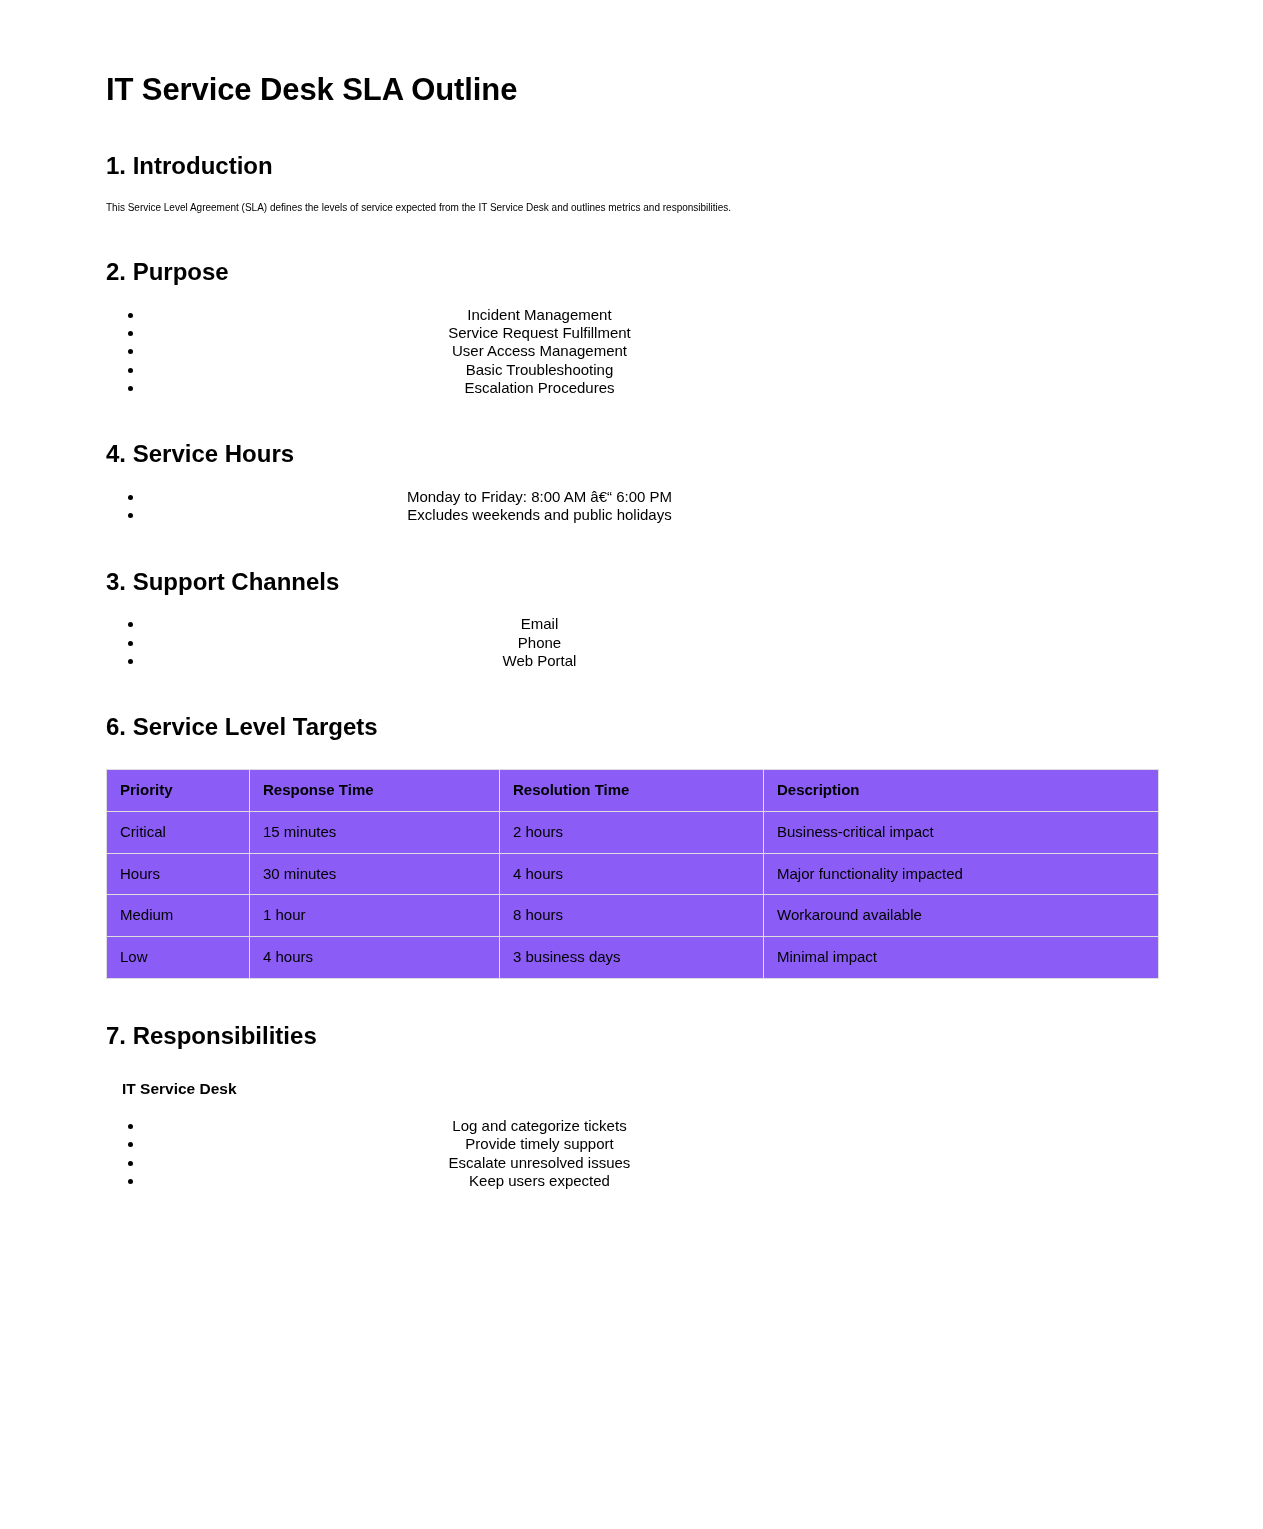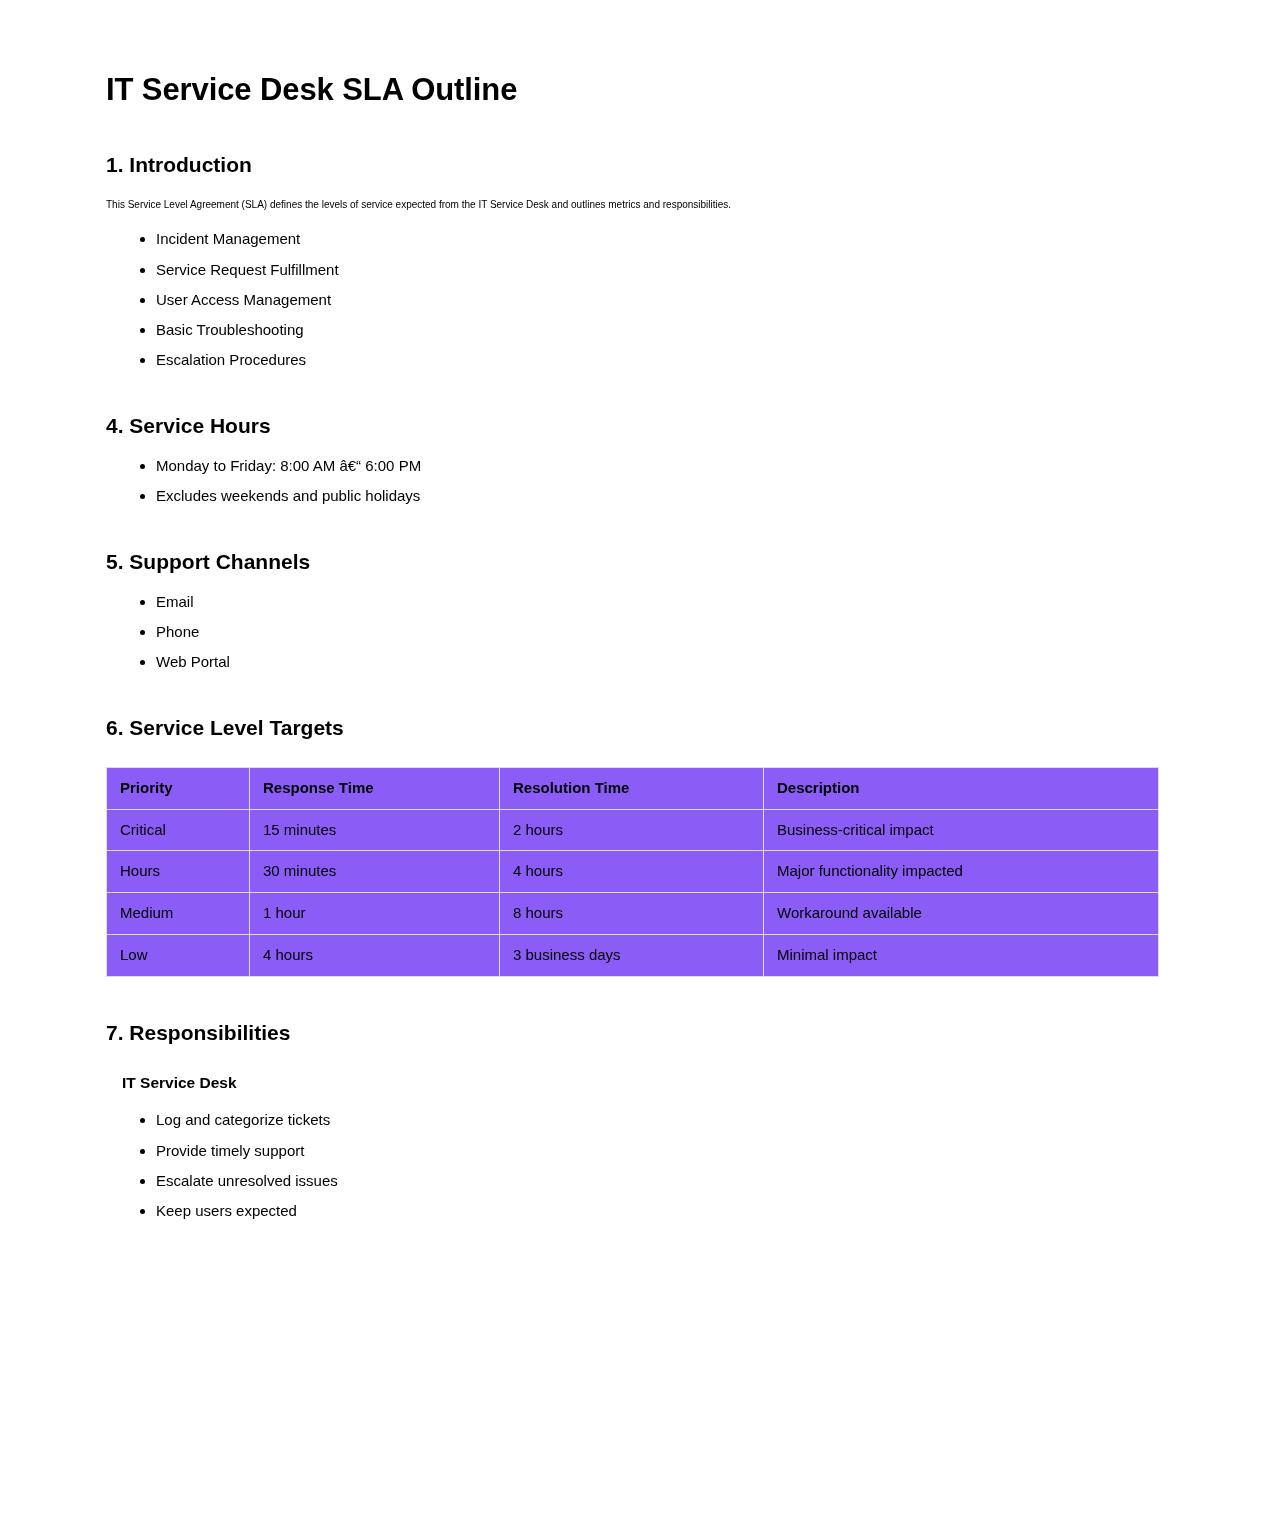--- a/index.html
+++ b/index.html
@@ -37,21 +37,21 @@
 
   h1.doc-title {
     font-size: 31px;
     line-height: 1.18;
     font-weight: bold;
     margin: 0 0 0 0;
     padding: 0;
     letter-spacing: -0.1px;
   }
   h2.section-title {
-    font-size: 21px;
+    font-size: 24px;
     line-height: 1.2;
     font-weight: bold;
     margin: 43px 0 0 0;
     padding: 0;
   }
   h3.sub-title {
     font-size: 15.5px;
     line-height: 1.2;
     font-weight: bold;
     margin: 29px 0 0 16px;
@@ -64,22 +64,23 @@
     padding: 0;
   }
   ul.bullets, ol.numbers {
     font-size: 15px;
     line-height: 1.22;
     margin: 19px 0 0 0;
     padding-left: 38px;
   }
   ul.bullets { list-style-type: disc; }
   ul.bullets li, ol.numbers li {
-    margin: 12px;
+    margin: 0;
     padding: 0;
+    text-align: center;
   }
 
   table.sla-table {
     border-collapse: collapse;
     width: 1052px;
     margin-top: 27px;
     font-size: 15px;
     table-layout: fixed;
   }
   table.sla-table th,
@@ -104,36 +105,37 @@
 
 <div class="page">
   <div class="doc-clip">
     <div class="doc">
 
       <h1 class="doc-title">IT Service Desk SLA Outline</h1>
 
       <h2 class="section-title">1. Introduction</h2>
       <p class="para">This Service Level Agreement (SLA) defines the levels of service expected from the IT Service Desk and outlines metrics and responsibilities.</p>
 
+      <h2 class="section-title">2. Purpose</h2>
 
       <ul class="bullets">
         <li>Incident Management</li>
         <li>Service Request Fulfillment</li>
         <li>User Access Management</li>
         <li>Basic Troubleshooting</li>
         <li>Escalation Procedures</li>
       </ul>
 
       <h2 class="section-title">4. Service Hours</h2>
       <ul class="bullets">
         <li>Monday to Friday: 8:00 AM â€“ 6:00 PM</li>
         <li>Excludes weekends and public holidays</li>
       </ul>
 
-      <h2 class="section-title">5. Support Channels</h2>
+      <h2 class="section-title">3. Support Channels</h2>
       <ul class="bullets">
         <li>Email</li>
         <li>Phone</li>
         <li>Web Portal</li>
       </ul>
 
       <h2 class="section-title">6. Service Level Targets</h2>
       <table class="sla-table">
         <colgroup>
           <col class="c0">

